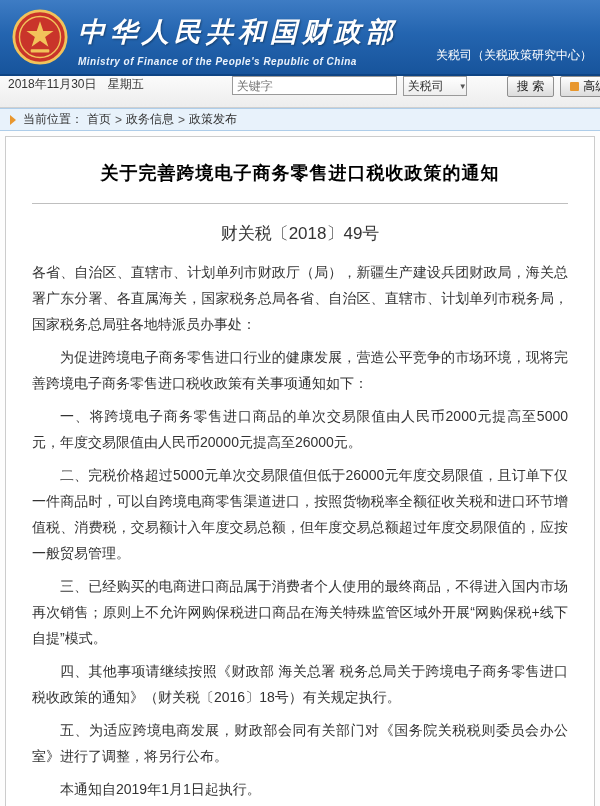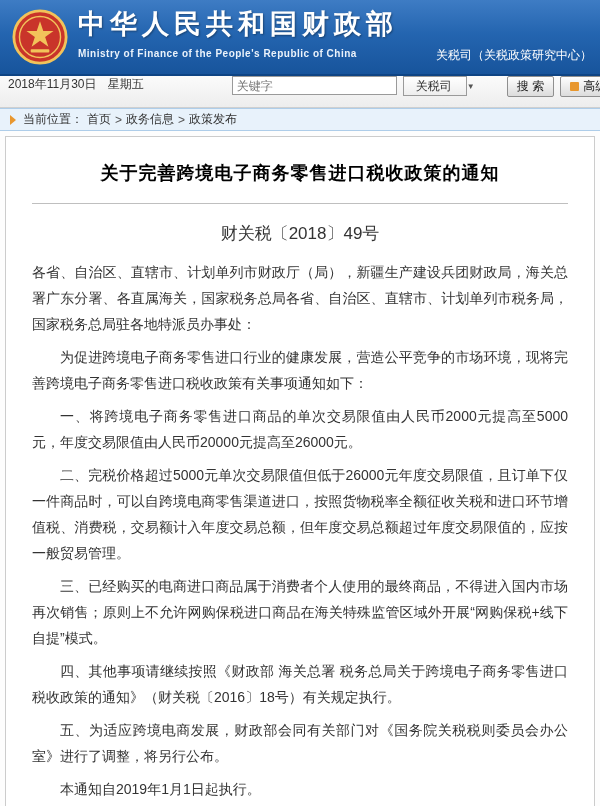--- a/index.html
+++ b/index.html
@@ -23,22 +23,23 @@
     background: linear-gradient(180deg, #3e7cc4 0%, #2465b0 45%, #17549c 100%);
     border-bottom: 2px solid #0e4484;
   }
   .emblem {
     position: absolute;
     left: 12px; top: 9px;
     width: 56px; height: 56px;
   }
   .header-titles {
     position: absolute;
-    left: 78px; top: 6px;
+    left: 78px; top: 14px;
     color: #ffffff;
+    font-style: italic;
   }
   .site-title {
     font-size: 27px;
     font-weight: bold;
     letter-spacing: 5px;
     text-shadow: 1px 1px 2px rgba(0,0,0,.35);
     white-space: nowrap;
   }
   .site-subtitle {
     margin-top: 6px;
@@ -85,21 +86,21 @@
     margin-left: 48px;
   }
   .dept-select {
     display: inline-flex;
     align-items: center;
     justify-content: space-between;
     width: 64px;
     height: 20px;
     border: 1px solid #9a9a9a;
     background: linear-gradient(180deg, #ffffff, #eeeeee);
-    padding: 0 12px;
+    padding: 0 4px;
     font-size: 12px;
     color: #333;
     cursor: pointer;
     gap: 15px;
   }
   .dept-select .chev { font-size: 8px; color: #555; }
   .btn {
     display: inline-flex;
     align-items: center;
     gap: 4px;

